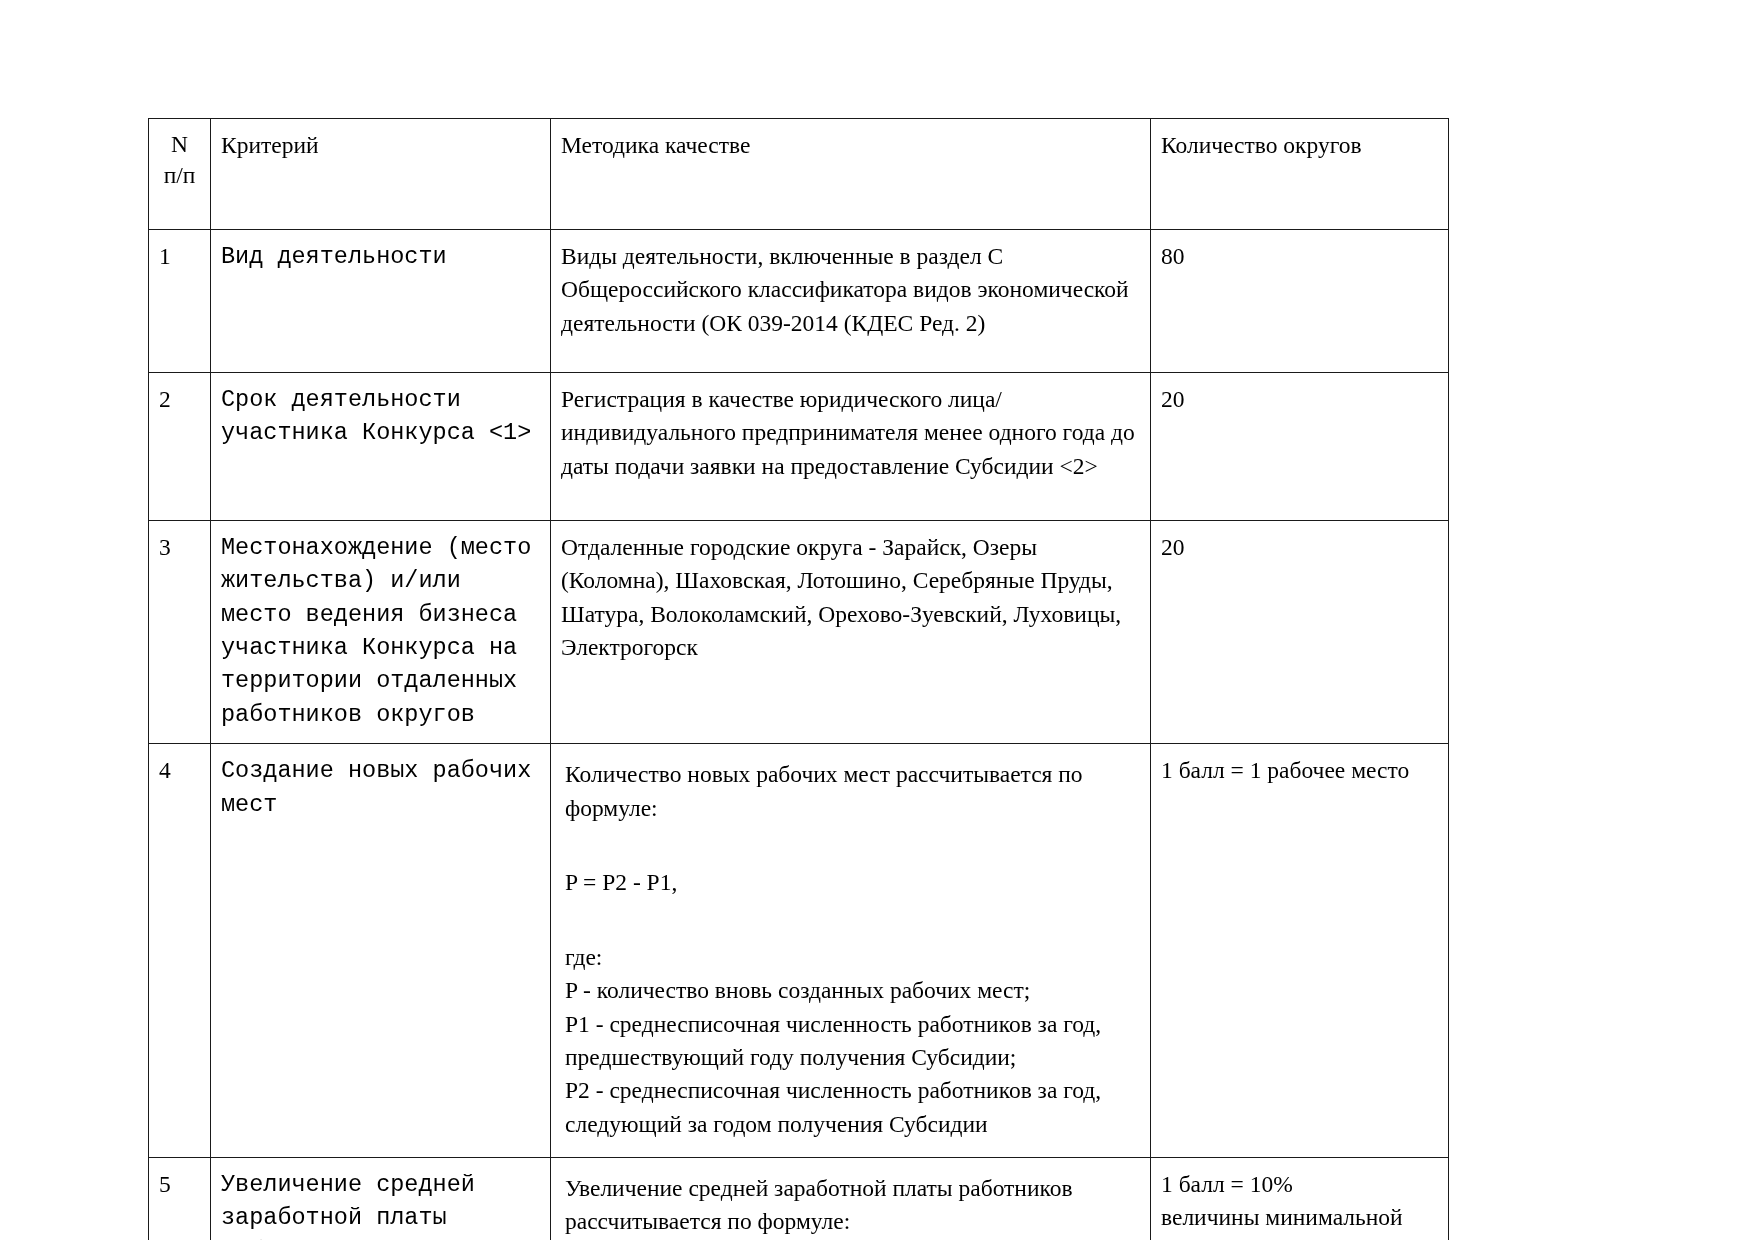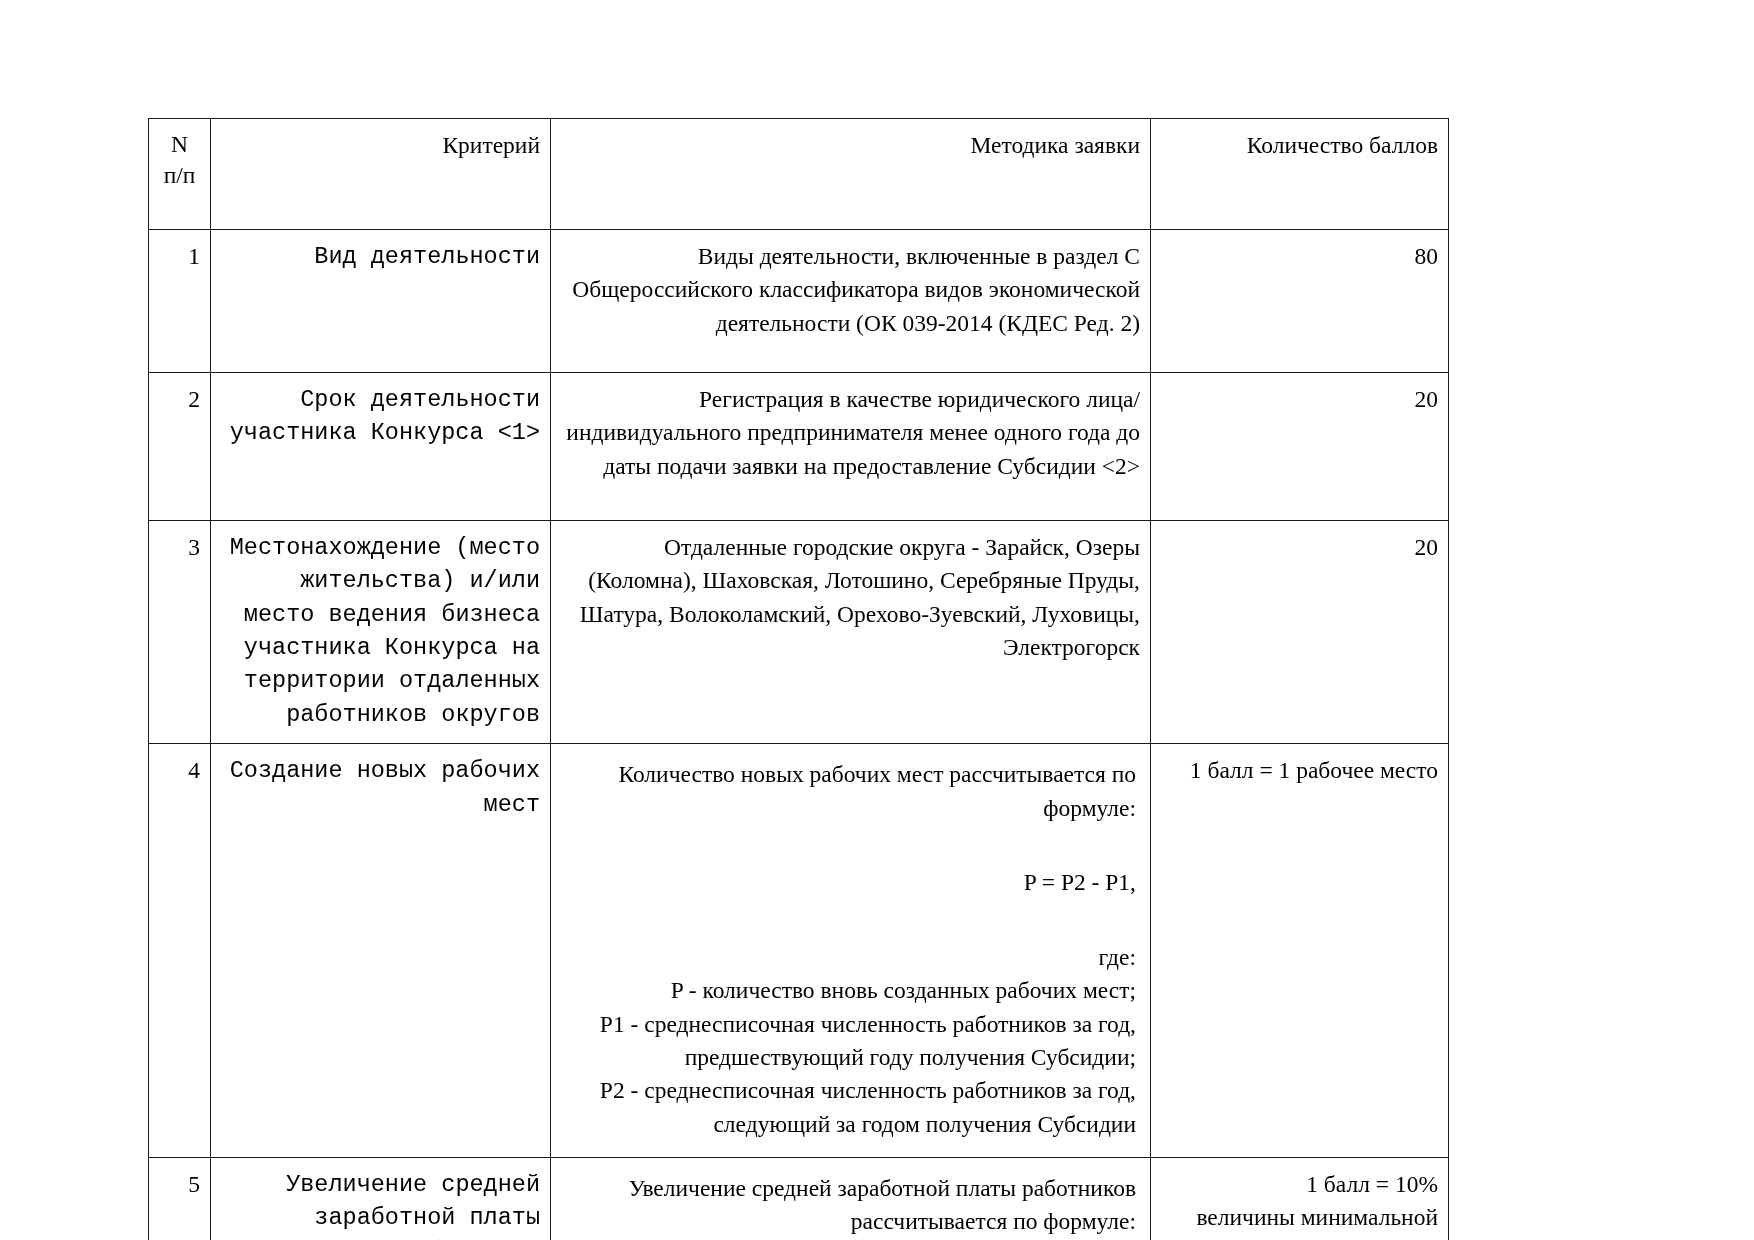--- a/index.html
+++ b/index.html
@@ -34,21 +34,21 @@
     background: #ffffff;
   }
   table.criteria td,
   table.criteria th {
     border: 1.6px solid #1a1a1a;
     vertical-align: top;
     padding: 10px 10px 12px 10px;
     font-size: 23.5px;
     line-height: 1.42;
     font-weight: normal;
-    text-align: right;
+    text-align: left;
   }
   
   col.c-num    { width: 62px; }
   col.c-crit   { width: 340px; }
   col.c-method { width: 600px; }
   col.c-score  { width: 298px; }
 
   
   thead th {
     text-align: center;
@@ -90,22 +90,22 @@
         <col class="c-method">
         <col class="c-score">
       </colgroup>
       <thead>
         <tr>
           <th class="h-num">
             <span class="hdr-line">N</span>
             <span class="hdr-line">п/п</span>
           </th>
           <th>Критерий</th>
-          <th>Методика заявки</th>
-          <th>Количество баллов</th>
+          <th>Методика качестве</th>
+          <th>Количество округов</th>
         </tr>
       </thead>
       <tbody>
 
         <tr class="r1">
           <td class="num-cell">1</td>
           <td class="crit-cell">Вид деятельности</td>
           <td class="method-cell">Виды деятельности, включенные в раздел С Общероссийского классификатора видов экономической деятельности (ОК 039-2014 (КДЕС Ред. 2)</td>
           <td class="score-cell">80</td>
         </tr>

